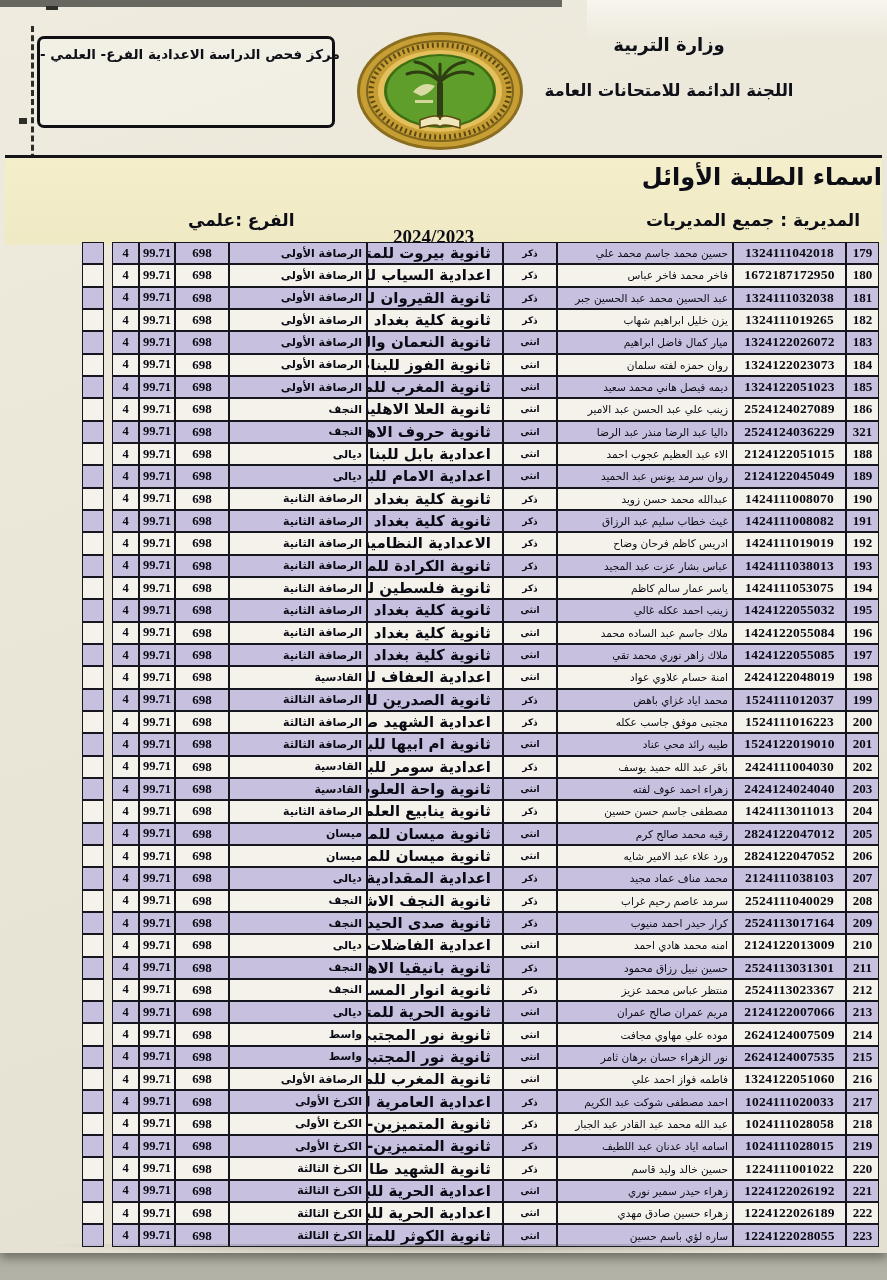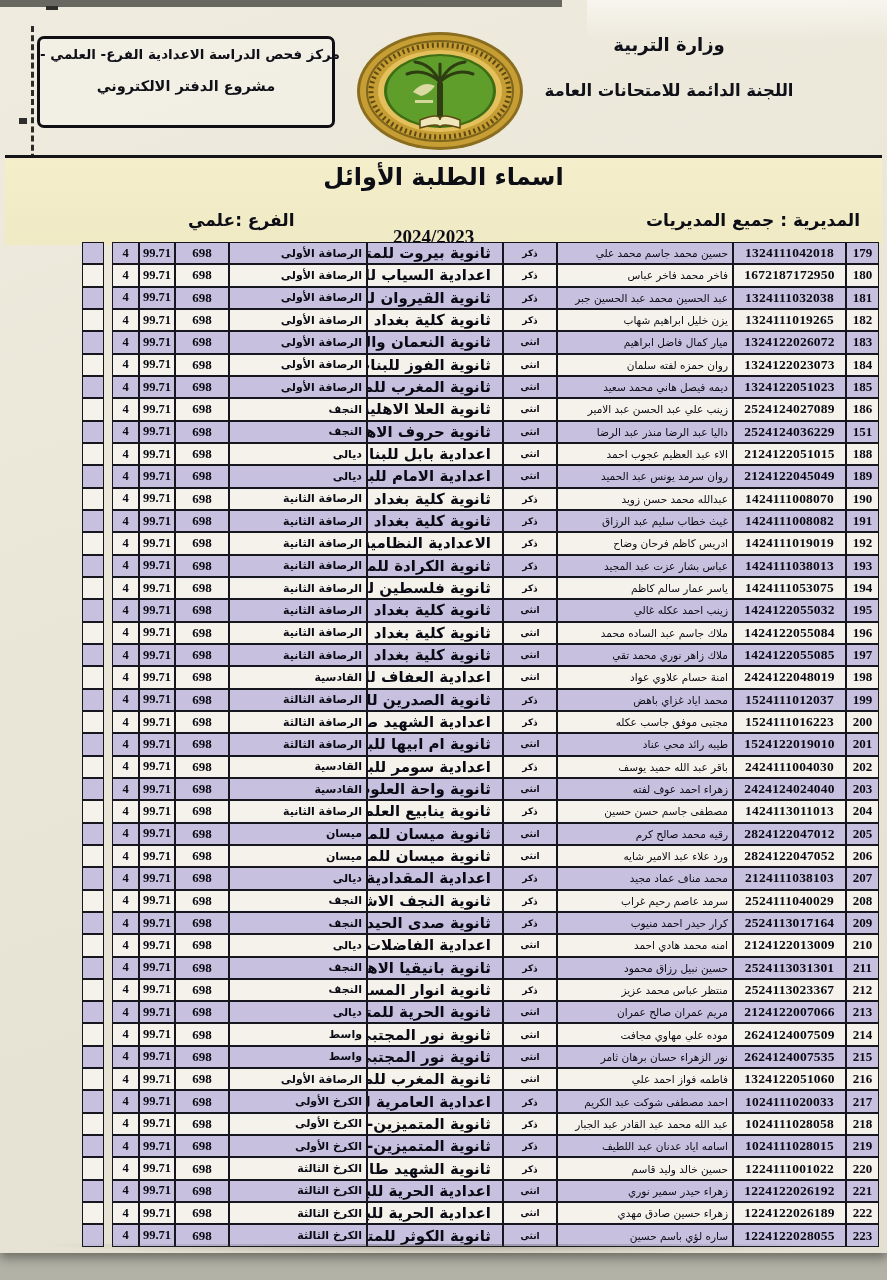--- a/index.html
+++ b/index.html
@@ -32,21 +32,21 @@
   .center-line1{font-size:13.5px;font-weight:bold;margin-top:7px;white-space:nowrap;}
   .center-line2{font-size:14.5px;font-weight:bold;margin-top:16px;}
   .logo{position:absolute;left:355px;top:16px;width:170px;height:122px;}
 
   
   .band{
     position:absolute;left:5px;top:155px;width:877px;height:87px;
     background:linear-gradient(180deg,#f4eecb,#efe9c4);
     border-top:3px solid #15151a;
   }
-  .band-title{margin-top:5px;text-align:center;font-size:24px;font-weight:bold;color:#0d0d16;}
+  .band-title{margin-top:5px;text-align:right;font-size:24px;font-weight:bold;color:#0d0d16;}
   .band-sub{position:absolute;left:0;top:50px;width:100%;height:32px;font-weight:bold;color:#0d0d16;}
   .sub-dir{position:absolute;right:22px;top:2px;font-size:17px;}
   .sub-year{position:absolute;left:388px;top:18px;font-size:19px;font-family:"Liberation Serif","DejaVu Serif",serif;}
   .sub-branch{position:absolute;left:183px;top:2px;font-size:17px;}
 
   
   .tbl{position:absolute;left:33px;top:242px;width:846px;direction:rtl;}
   .trow{display:flex;height:22.33px;}
   .cell{
     box-sizing:border-box;border:1.2px solid #16161e;
@@ -80,21 +80,20 @@
   <div class="mark-b"></div>
 
   <div class="hdr">
     <div class="ministry-block">
       <div class="ministry-title">وزارة التربية</div>
       <div class="committee-title">اللجنة الدائمة للامتحانات العامة</div>
     </div>
 
     <div class="center-box">
       <div class="center-line1">-  مركز فحص الدراسة الاعدادية الفرع- العلمي</div>
-      <div class="center-line2">مشروع الدفتر الالكتروني</div>
     </div>
 
     <svg class="logo" viewBox="0 0 170 122">
       <ellipse cx="85" cy="61" rx="83" ry="59" fill="#8a6d1f"></ellipse>
       <ellipse cx="85" cy="61" rx="80" ry="56" fill="#c79e33"></ellipse>
       <ellipse cx="85" cy="61" rx="73" ry="50" fill="none" stroke="#7e651c" stroke-width="2"></ellipse>
       <ellipse cx="85" cy="61" rx="69" ry="46" fill="none" stroke="#5d4a12" stroke-width="5" stroke-dasharray="2 3"></ellipse>
       <ellipse cx="85" cy="61" rx="62" ry="41" fill="#e3c05c"></ellipse>
       <ellipse cx="85" cy="61" rx="56" ry="37" fill="#3e6e14"></ellipse>
       <ellipse cx="85" cy="61" rx="53" ry="35" fill="#5f9e2b"></ellipse>
@@ -223,21 +222,21 @@
         <div class="cell c-gender">انثى</div>
         <div class="cell c-school">ثانوية العلا الاهلية للبنات</div>
         <div class="cell c-dir">النجف</div>
         <div class="cell c-total">698</div>
         <div class="cell c-avg">99.71</div>
         <div class="cell c-count">4</div>
         <div class="cell c-gap"></div>
         <div class="cell c-empty"></div>
       </div>
       <div class="trow shade">
-        <div class="cell c-num">151</div>
+        <div class="cell c-num">321</div>
         <div class="cell c-exam">2524124036229</div>
         <div class="cell c-name">داليا عبد الرضا منذر عبد الرضا</div>
         <div class="cell c-gender">انثى</div>
         <div class="cell c-school">ثانوية حروف الاهلية للبنات أ</div>
         <div class="cell c-dir">النجف</div>
         <div class="cell c-total">698</div>
         <div class="cell c-avg">99.71</div>
         <div class="cell c-count">4</div>
         <div class="cell c-gap"></div>
         <div class="cell c-empty"></div>

